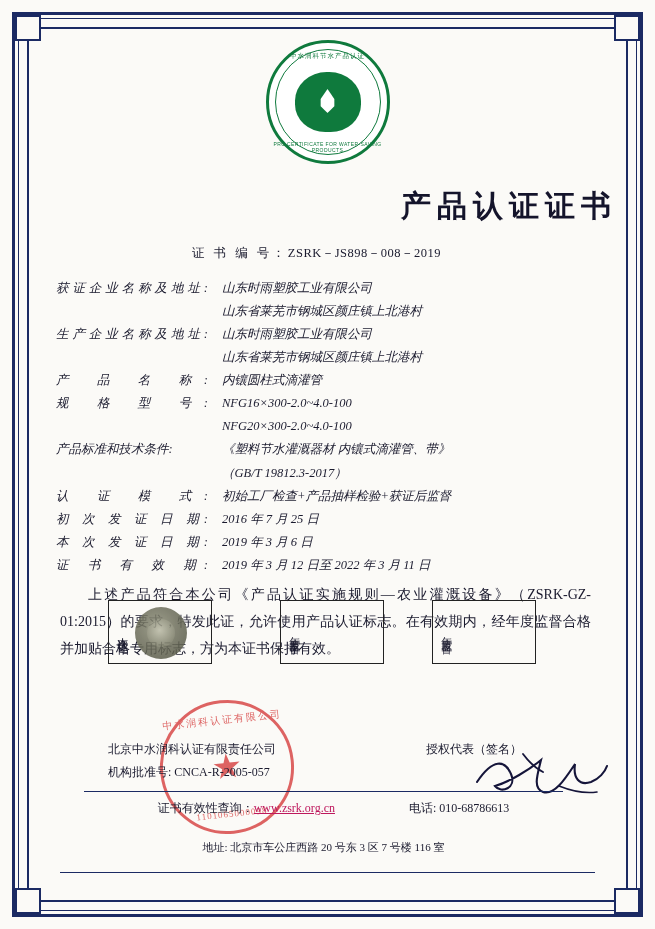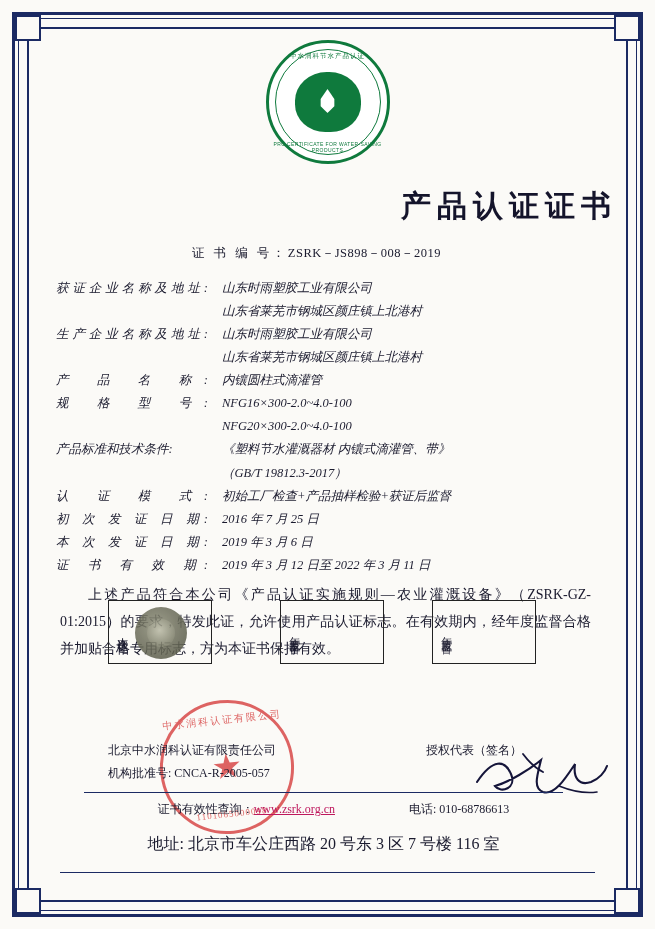--- a/index.html
+++ b/index.html
@@ -225,21 +225,21 @@
   .foot-line{
     border-top:1px solid #1b2a63;
     margin:10px 60px 8px 60px;
   }
   .foot-web{
     display:flex;justify-content:center;gap:74px;font-size:12px;
     padding-left:20px;
   }
   .foot-web a{color:#be185d;text-decoration:underline;}
   .foot-addr{
-    text-align:center;font-size:16px;margin-top:16px;
+    text-align:center;font-size:11px;margin-top:23px;
   }
   .bottom-rule{
     position:absolute;left:60px;right:60px;bottom:56px;
     border-top:1px solid #1b2a63;
   }
 </style>
 </head>
 <body>
 
 <div class="page">

